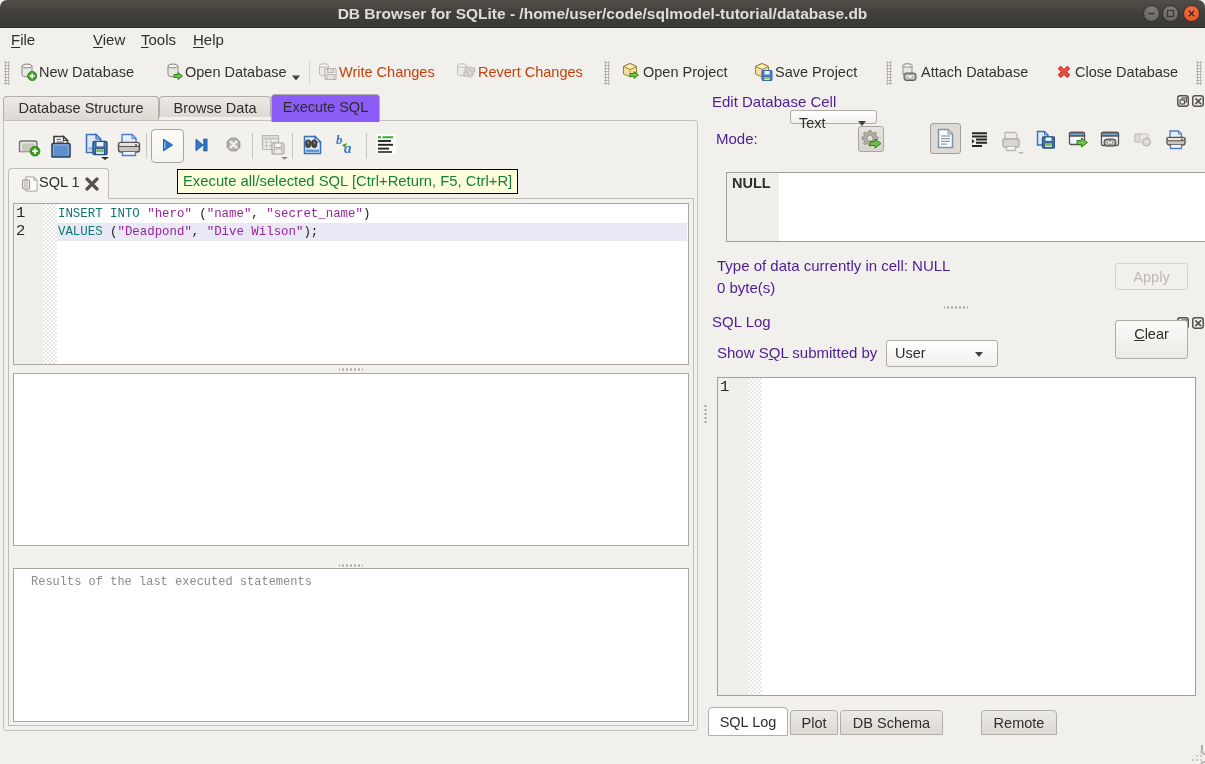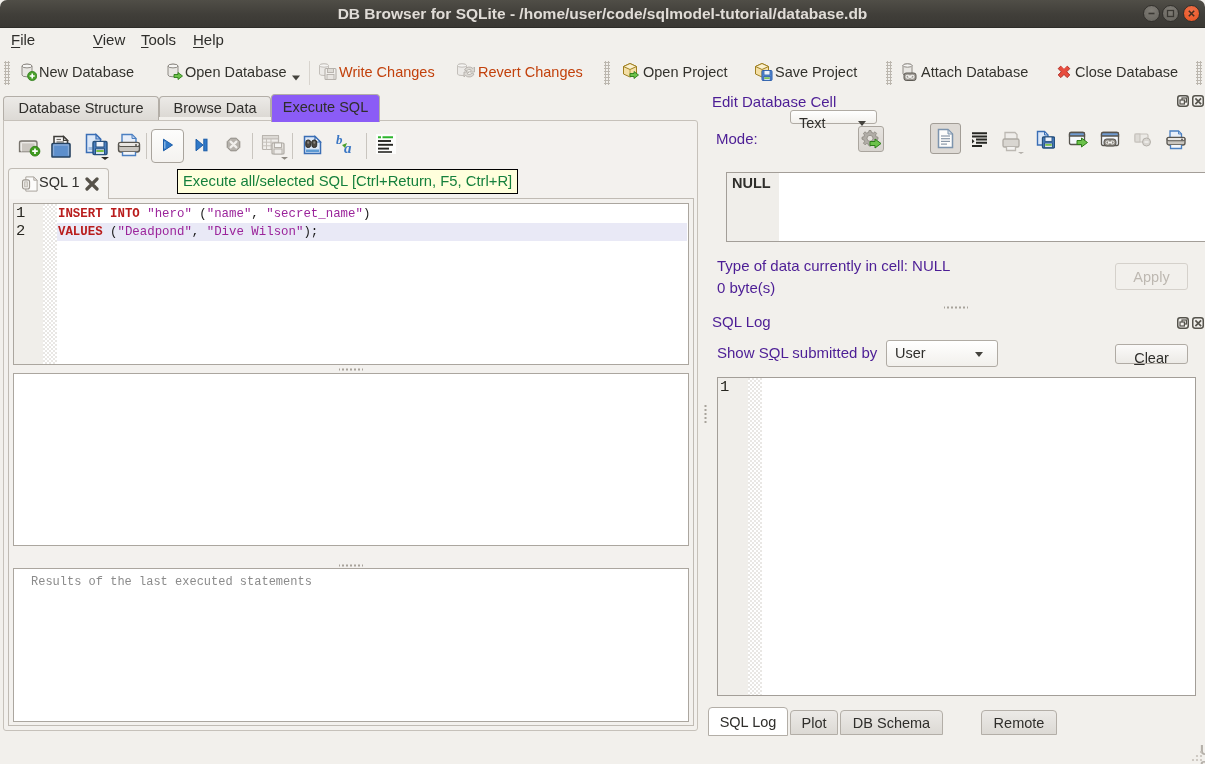--- a/index.html
+++ b/index.html
@@ -59,21 +59,21 @@
 #editor { position:absolute; left:13px; top:203px; width:676px; height:162px;
   background:#ffffff; border:1px solid #aba69f; z-index:2; }
 #gutter { position:absolute; left:0; top:0; width:29px; height:100%; background:#f0eeea; }
 #fold { position:absolute; left:29px; top:0; width:14px; height:100%;
   background-image:conic-gradient(#ffffff 25%, #e9e7e4 0 50%, #ffffff 0 75%, #e9e7e4 0);
   background-size:4px 4px; }
 .lnum { position:absolute; left:0; width:24px; text-align:left; padding-left:2px;
   font-family:"Liberation Mono",monospace; font-size:15.5px; font-weight:normal; color:#26251f; line-height:18px; }
 .cline { position:absolute; left:43px; right:1px; height:18px; font-family:"Liberation Mono",monospace;
   font-size:12.4px; line-height:18px; white-space:pre; color:#1a1a1a; padding-left:1px; }
-.kw { color:#b91c1c; font-weight:bold; }
+.kw { color:#0f766e; font-weight:normal; }
 .str { color:#9b249b; }
 
 
 #pane2 { position:absolute; left:13px; top:373px; width:676px; height:173px;
   background:#fff; border:1px solid #aba69f; z-index:2; }
 #pane3 { position:absolute; left:13px; top:568px; width:676px; height:154px;
   background:#fff; border:1px solid #aba69f; z-index:2; }
 #pane3 .ph { position:absolute; left:17px; top:6px; font-family:"Liberation Mono",monospace;
   font-size:12px; color:#8b8b8b; }
 .hdots { position:absolute; width:24px; height:5px;
@@ -456,21 +456,21 @@
 <div class="docktitle" style="left:717px; top:279px;">0 byte(s)</div>
 <div class="btn disabled" style="left:1115px; top:263px; width:73px; height:27px; line-height:26px;">Apply</div>
 
 <div class="hdots" style="left:944px; top:305px;"></div>
 
 <div class="docktitle" style="left:717px; top:344px;">Show S<u>Q</u>L submitted by</div>
 <div class="combo" style="left:886px; top:340px; width:112px; height:27px;">
   <span style="position:absolute; left:8px; top:4px;">User</span>
   <span class="carrow" style="right:14px; top:11px;"></span>
 </div>
-<div class="btn" style="left:1115px; top:344px; width:73px; height:20px; line-height:27px;"><u>C</u>lear</div>
+<div class="btn" style="left:1115px; top:320px; width:73px; height:39px; line-height:27px;"><u>C</u>lear</div>
 
 <div id="logarea">
   <div style="position:absolute; left:0; top:0; width:30px; height:100%; background:#f0eeea;"></div>
   <div style="position:absolute; left:30px; top:0; width:14px; height:100%;
     background-image:conic-gradient(#ffffff 25%, #e9e7e4 0 50%, #ffffff 0 75%, #e9e7e4 0); background-size:4px 4px;"></div>
   <div style="position:absolute; left:2px; top:0px; font-family:'Liberation Mono',monospace; font-size:15.5px; color:#26251f;">1</div>
 </div>
 
 <div class="btab active" style="left:708px; top:707px; width:80px; height:29px; line-height:28px; z-index:5;">SQL Log</div>
 <div class="btab" style="left:790px; top:710px; width:48px; height:25px; line-height:24px;">Plot</div>

